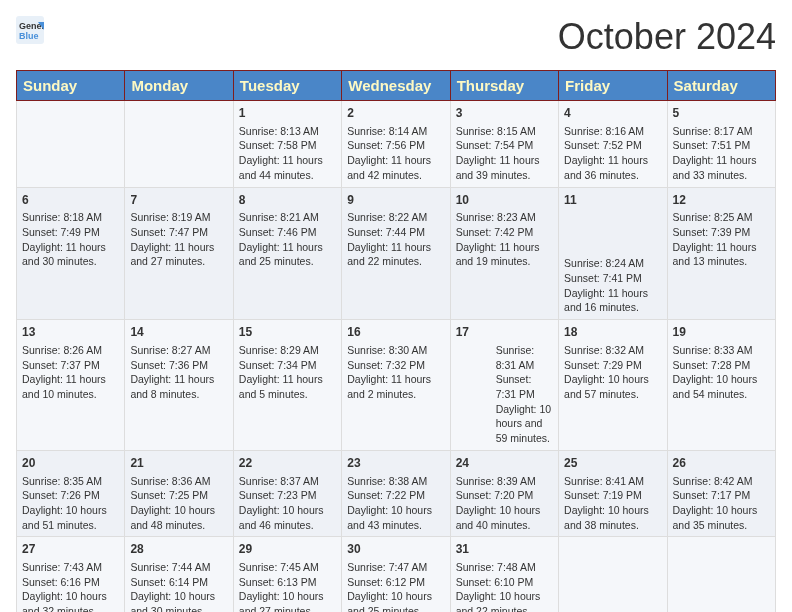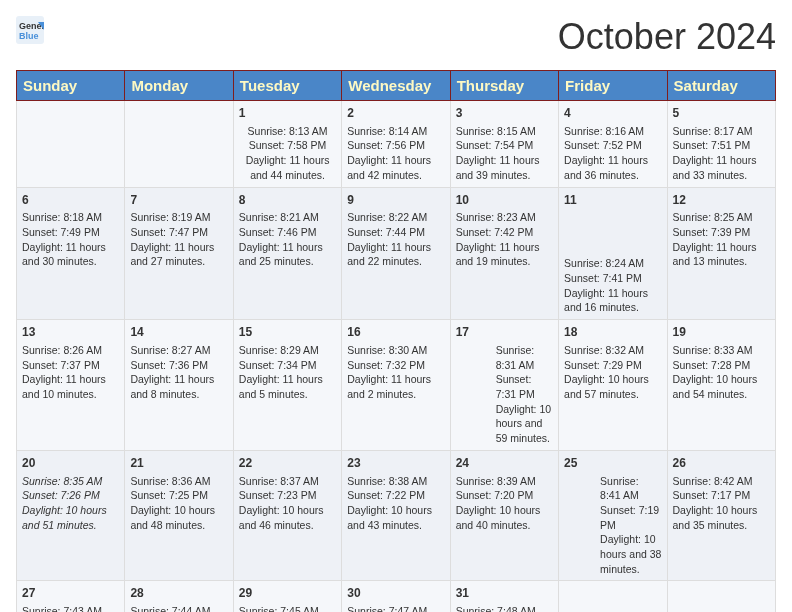--- a/index.html
+++ b/index.html
@@ -105,21 +105,21 @@
         <th>Friday</th>
         <th>Saturday</th>
       </tr>
   </thead>
   <tbody id="calendar-body">
   <tr>
         <td></td>
         <td></td>
         <td>
           <span class="day-num">1</span>
-          <div class="cell-content" style="white-space: pre-line; text-align: center;">Sunrise: 8:13 AM
+          <div class="cell-content" style="white-space: pre-line;">Sunrise: 8:13 AM
 Sunset: 7:58 PM
 Daylight: 11 hours and 44 minutes.</div>
         </td>
         <td>
           <span class="day-num">2</span>
           <div class="cell-content" style="white-space: pre-line;">Sunrise: 8:14 AM
 Sunset: 7:56 PM
 Daylight: 11 hours and 42 minutes.</div>
         </td>
         <td>
@@ -225,21 +225,21 @@
         <td>
           <span class="day-num">19</span>
           <div class="cell-content" style="white-space: pre-line;">Sunrise: 8:33 AM
 Sunset: 7:28 PM
 Daylight: 10 hours and 54 minutes.</div>
         </td>
       </tr>
       <tr>
         <td>
           <span class="day-num">20</span>
-          <div class="cell-content" style="white-space: pre-line; font-style: italic;">Sunrise: 8:35 AM
+          <div class="cell-content" style="white-space: pre-line;">Sunrise: 8:35 AM
 Sunset: 7:26 PM
 Daylight: 10 hours and 51 minutes.</div>
         </td>
         <td>
           <span class="day-num">21</span>
           <div class="cell-content" style="white-space: pre-line;">Sunrise: 8:36 AM
 Sunset: 7:25 PM
 Daylight: 10 hours and 48 minutes.</div>
         </td>
         <td>
@@ -255,21 +255,21 @@
 Daylight: 10 hours and 43 minutes.</div>
         </td>
         <td>
           <span class="day-num">24</span>
           <div class="cell-content" style="white-space: pre-line;">Sunrise: 8:39 AM
 Sunset: 7:20 PM
 Daylight: 10 hours and 40 minutes.</div>
         </td>
         <td>
           <span class="day-num">25</span>
-          <div class="cell-content" style="white-space: pre-line; margin-left: 36px;">Sunrise: 8:41 AM
+          <div class="cell-content" style="white-space: pre-line;">Sunrise: 8:41 AM
 Sunset: 7:19 PM
 Daylight: 10 hours and 38 minutes.</div>
         </td>
         <td>
           <span class="day-num">26</span>
           <div class="cell-content" style="white-space: pre-line;">Sunrise: 8:42 AM
 Sunset: 7:17 PM
 Daylight: 10 hours and 35 minutes.</div>
         </td>
       </tr>

